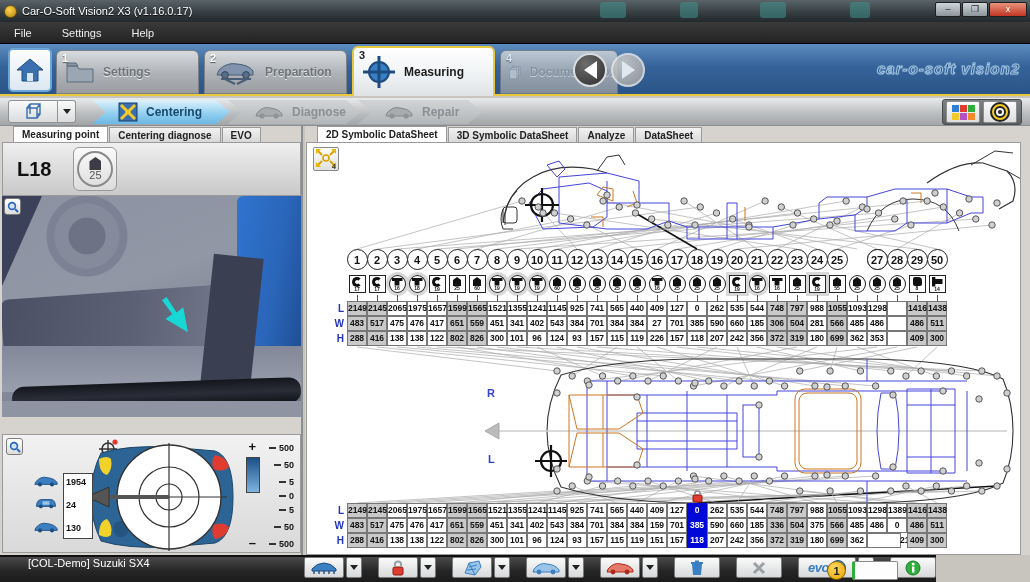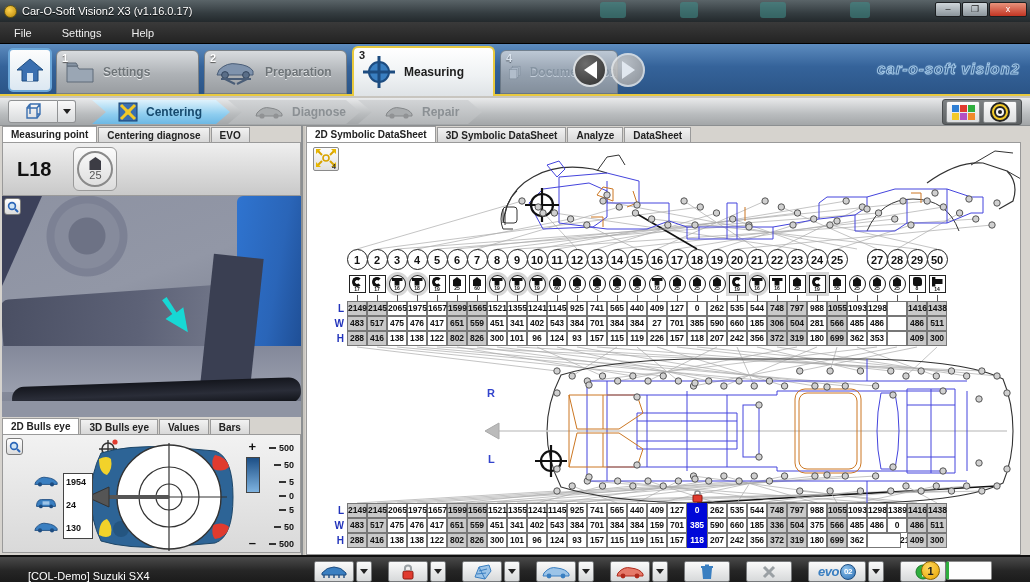--- a/index.html
+++ b/index.html
@@ -55,21 +55,21 @@
     clip-path:polygon(0 0,calc(100% - 14px) 0,100% 50%,calc(100% - 14px) 100%,0 100%,14px 50%); }
   .chev.on { background:linear-gradient(#dff2fc,#8ecdef 60%,#6db8e4); color:#174a6e; }
   .chev.off { background:linear-gradient(#d2d4d6,#b3b6b8); color:#8b9094; }
   .chev .cicon { margin-right:8px; display:flex; }
   #right-tools { right:8px; top:1px; width:80px; height:26px; background:linear-gradient(#7e8284,#5d6163); border:1px solid #4a4d4f; border-radius:3px; display:flex; align-items:center; gap:3px; padding:0 3px; }
   .rtool { width:34px; height:22px; background:linear-gradient(#fbfbfb,#dcdedf); border:1px solid #8a8d8f; border-radius:2px; display:flex; align-items:center; justify-content:center; }
   .cg { display:grid; grid-template-columns:7px 7px 7px; grid-auto-rows:7px; gap:1px; }
   .cg i { display:block; }
 
   
-  .ptabs { display:flex; align-items:flex-end; height:16px; font-size:10px; font-weight:bold; color:#222; }
+  .ptabs { display:flex; align-items:flex-end; height:16px; font-size:10px; font-weight:bold; color:#222;margin-left:11px; }
   .ptab { padding:2px 8px 1px; background:linear-gradient(#f2f2f2,#d8d8d8); border:1px solid #9a9a9a; border-bottom:none; margin-right:1px; height:15px; }
   .ptab.active { background:#fff; height:16px; position:relative; z-index:2; }
 
   
   #left-panel { left:0; top:126px; width:303px; height:429px; background:#d6d3ce; border-right:2px solid #8c8f91; }
   #lp-tabs { left:2px; top:0; width:300px; }
   #point-header { left:2px; top:16px; width:299px; height:54px; background:linear-gradient(#efefef,#c9c9c9); border:1px solid #9a9a9a; display:flex; align-items:center; }
   #point-id { font-size:20px; font-weight:bold; color:#111; margin-left:14px; }
   #tool-chip { margin-left:22px; width:44px; height:44px; background:linear-gradient(#fbfbfb,#dcdcdc); border:1px solid #9a9a9a; border-radius:6px; display:flex; align-items:center; justify-content:center; }
   #tool-circ { width:36px; height:36px; border:2px solid #8a8a8a; border-radius:50%; display:flex; flex-direction:column; align-items:center; justify-content:center; }
@@ -121,22 +121,22 @@
   .dcell { position:absolute; width:20px; height:15px; border:1px solid #777; background:#fff;
     font-size:8.5px; font-weight:bold; color:#111; text-align:center; line-height:13px; }
   .dcell.gray { background:#c9c9c9; }
   .dcell.sel { background:#0008d8; color:#fff; border-color:#0008d8; }
 
   #lock-badge { position:absolute; width:11px; height:13px; }
 
   #rl-r,#rl-l { position:absolute; font-size:11px; font-weight:bold; color:#3344cc; }
 
   
-  #statusbar { left:0; top:555px; width:1030px; height:27px; background:linear-gradient(#4a4a4a,#262626 55%,#1b1b1b); border-top:2px solid #101010;
-    display:flex; align-items:flex-end; color:#fff; font-size:11px; }
+  #statusbar { left:0; top:555px; width:936px; height:27px; background:linear-gradient(#4a4a4a,#262626 55%,#1b1b1b); border-top:2px solid #101010;
+    display:flex; align-items:flex-start; color:#fff; font-size:11px; }
   #sb-vehicle { margin-left:28px; width:270px; }
   .sbtn { height:21px; background:linear-gradient(#fafafa,#d7d9da); border:1px solid #77797b; border-radius:2px;
     display:flex; align-items:center; justify-content:center; margin-left:2px; }
   .sbtn.w { width:40px; } .sbtn.dd { width:16px; }
   .sgroup { display:flex; margin-left:14px; }
   #evo-logo { font-weight:bold; font-style:italic; color:#3a7fc1; font-size:13px; letter-spacing:-.5px; display:flex; align-items:center; }
   #evo-badge { width:16px; height:16px; background:radial-gradient(circle at 35% 30%,#8fc4ef,#2a6db1); border-radius:50%; color:#fff; font-size:8px; display:flex; align-items:center; justify-content:center; font-style:normal; margin-left:1px; border:1px solid #1c4d80; }
   #counter { position:absolute; right:90px; top:4px; width:19px; height:19px; border-radius:50%; background:radial-gradient(circle at 38% 32%,#ffd75e,#e8a400); border:1px solid #8a6200; color:#222; font-size:11px; font-weight:bold; display:flex; align-items:center; justify-content:center; }
   #status-box { position:absolute; right:38px; top:4px; width:46px; height:19px; background:#fdfdfd; border:1px solid #8a8a8a; border-left:3px solid #2fae3e; border-radius:2px; }
 
@@ -309,26 +309,20 @@
         <path d="M8 6 L20 18 L14 24 L38 34 L30 10 L24 16 L12 2 Z" fill="#17d8d4" transform="rotate(8 21 20)"></path>
       </svg>
       <div class="mag-btn ph" style="left:2px;top:2px">
         <svg width="12" height="12" viewBox="0 0 12 12">
           <circle cx="5" cy="5" r="3.4" fill="#cfe4f5" stroke="#2a65b8" stroke-width="1.6"></circle>
             <path d="M8 8 L11 11" stroke="#2a65b8" stroke-width="2"></path>
         </svg>
       </div>
     </div>
 
-    <div id="bulls-tabs" class="ptabs abs">
-      <span class="ptab active">2D Bulls eye</span>
-      <span class="ptab">3D Bulls eye</span>
-      <span class="ptab">Values</span>
-      <span class="ptab">Bars</span>
-    </div>
 
     <div id="bulls-panel" class="abs">
       <div class="mag-btn" style="position:absolute;left:3px;top:3px">
         <svg width="12" height="12" viewBox="0 0 12 12">
           <circle cx="5" cy="5" r="3.4" fill="#cfe4f5" stroke="#2a65b8" stroke-width="1.6"></circle>
             <path d="M8 8 L11 11" stroke="#2a65b8" stroke-width="2"></path>
         </svg>
       </div>
       <svg id="bp-target" width="20" height="18" viewBox="0 0 20 18">
         <circle cx="9" cy="10" r="6" fill="none" stroke="#333" stroke-width="1.6"></circle>

